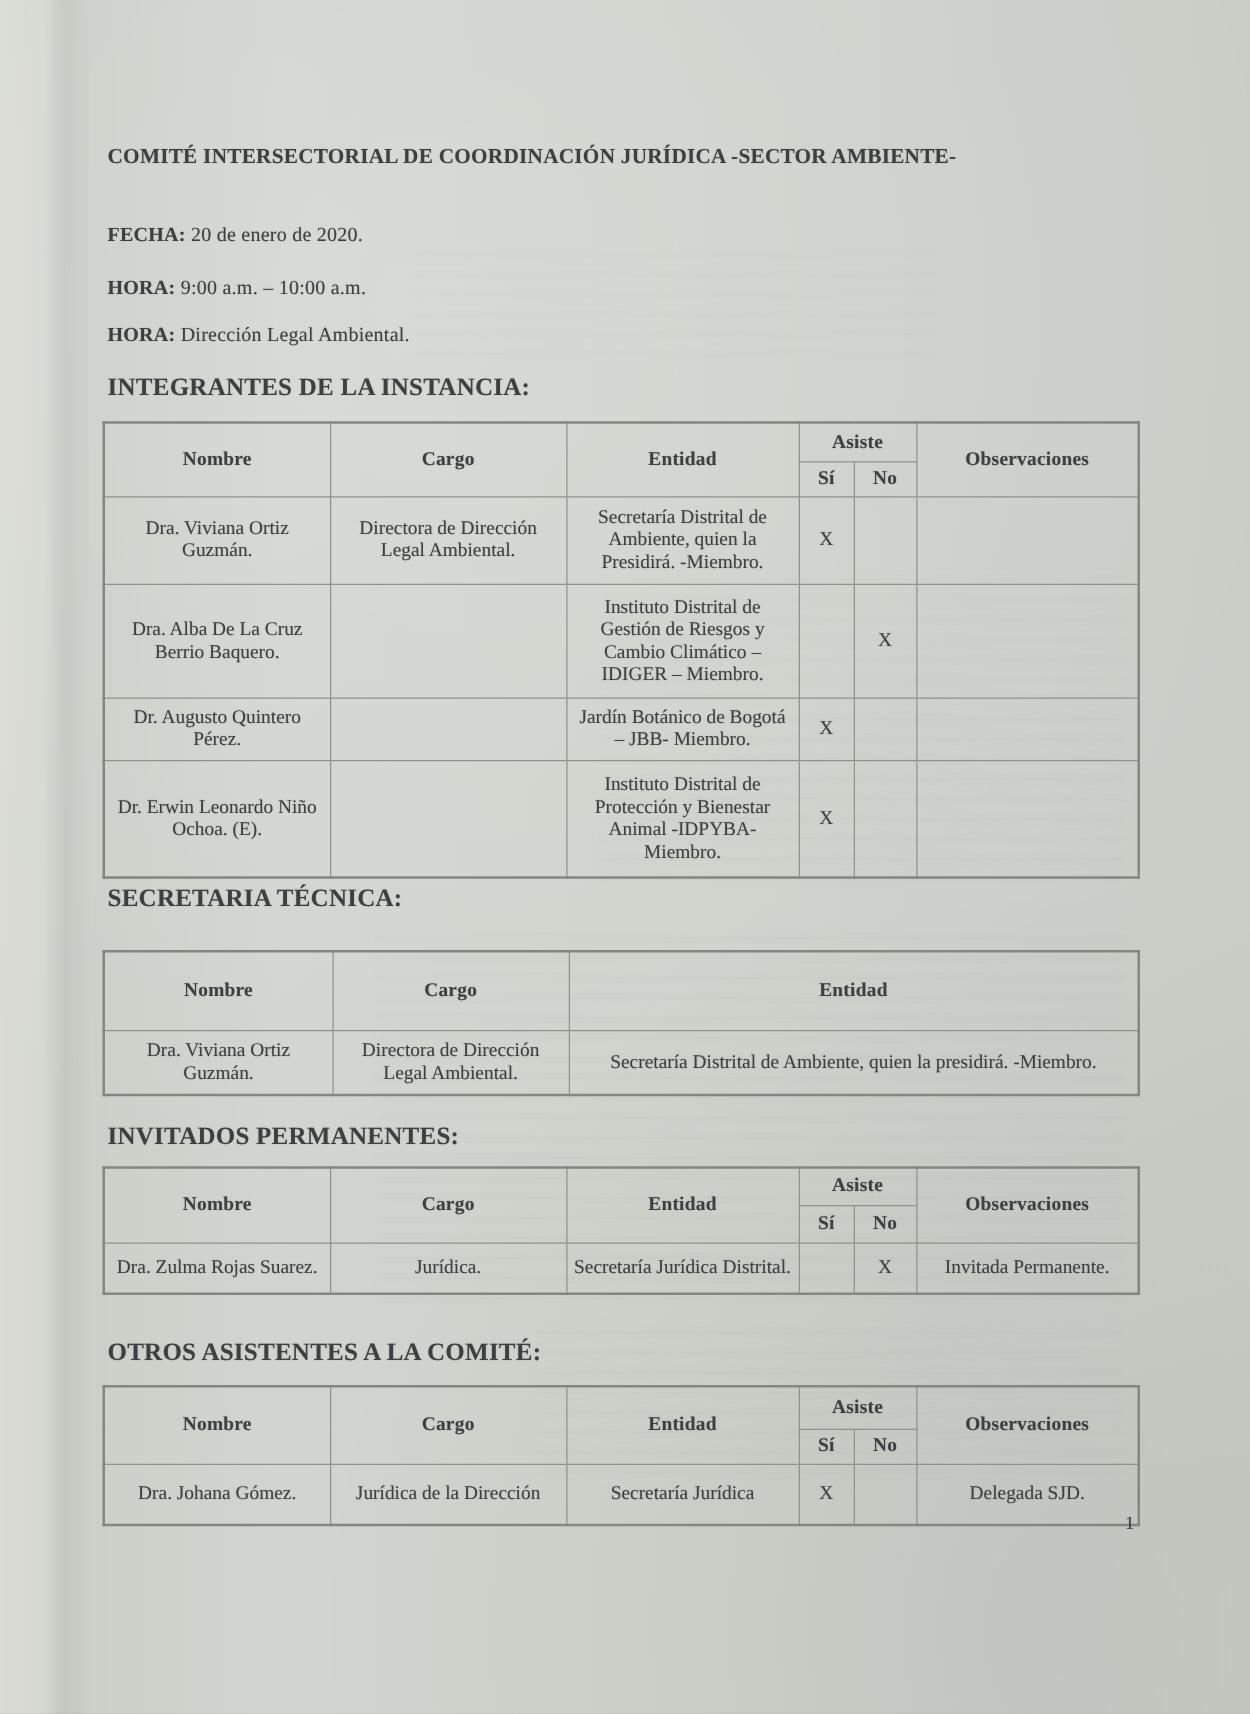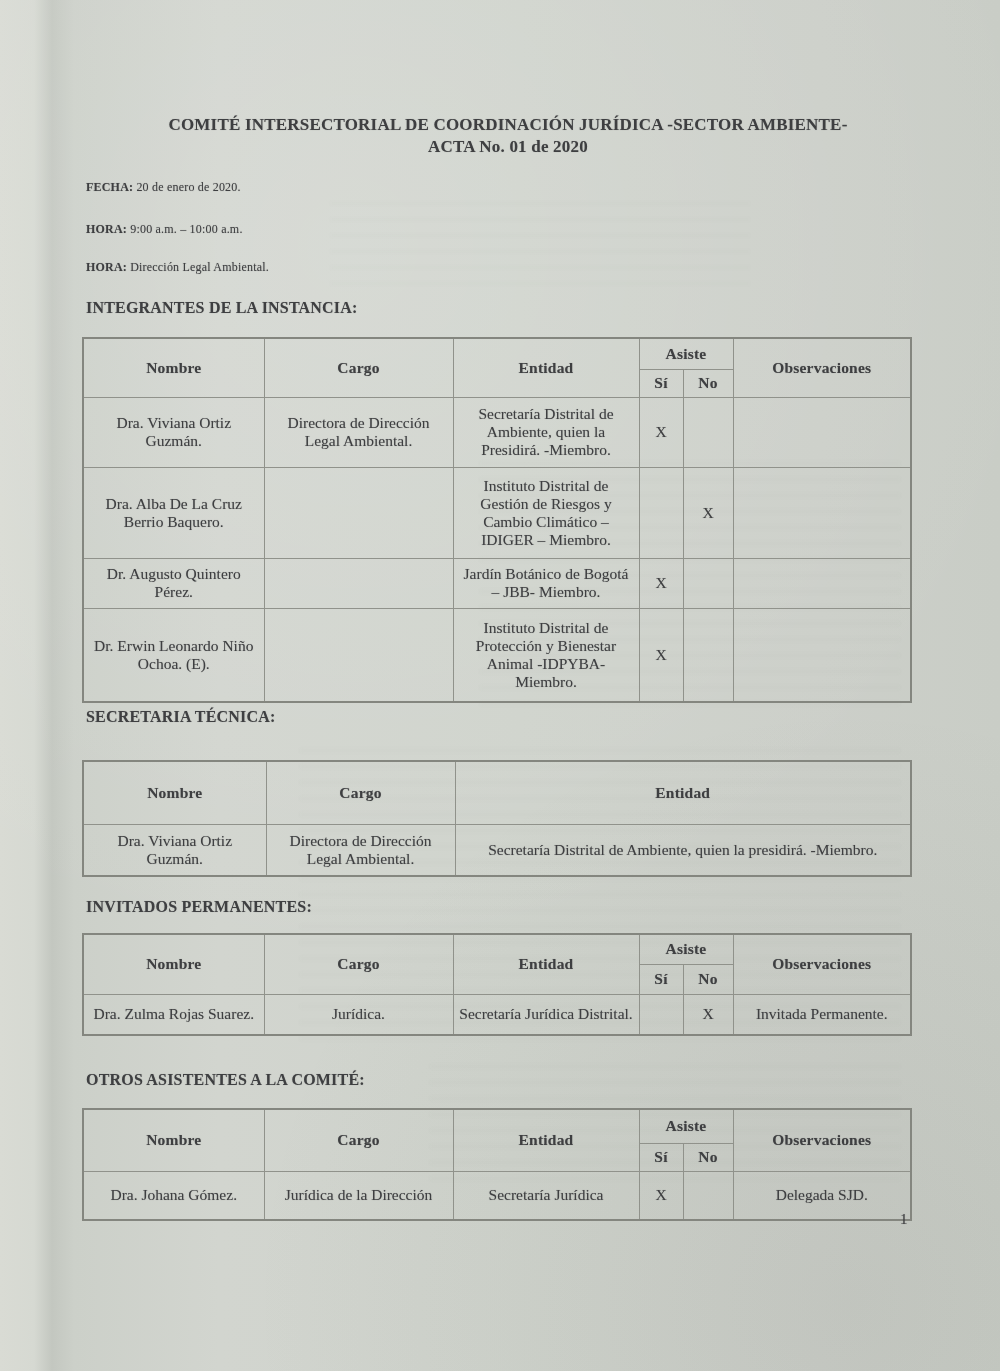--- a/index.html
+++ b/index.html
@@ -19,25 +19,25 @@
   .bleed {
     position:absolute; filter:blur(2px); opacity:.55; pointer-events:none;
     background:repeating-linear-gradient(0deg, rgba(96,104,96,0.075) 0 3px, rgba(0,0,0,0) 3px 16px);
   }
   .b1 { left:480px; top:455px;  width:420px; height:250px; }
   .b2 { left:300px; top:740px;  width:600px; height:300px; }
   .b3 { left:430px; top:1060px; width:470px; height:120px; }
   .b4 { left:330px; top:195px;  width:420px; height:90px;  opacity:.4; }
 
   .titleblock { position:absolute; left:86px; width:844px; top:114px;
-                text-align:center; font-weight:bold; font-size:17px; line-height:21.5px;
+                text-align:left; font-weight:bold; font-size:17px; line-height:21.5px;
                 letter-spacing:.2px; }
-  .meta { position:absolute; left:86px; font-size:12px; letter-spacing:.2px; }
+  .meta { position:absolute; left:86px; font-size:16px; letter-spacing:.2px; }
   .meta .lbl { font-weight:bold; }
-  .shead { position:absolute; left:86px; font-size:16px; font-weight:bold; letter-spacing:.2px; }
+  .shead { position:absolute; left:86px; font-size:20px; font-weight:bold; letter-spacing:.2px; }
 
   table.t { position:absolute; left:82px; border-collapse:collapse; table-layout:fixed;
             width:828px; border:2px solid #84867f; }
   table.t2 { width:828px; }
   .t th, .t td { border:1.5px solid #90928b; text-align:center; vertical-align:middle;
                  font-size:15.5px; padding:1px 5px; overflow:hidden; }
   .t th { font-weight:bold; letter-spacing:.2px; }
   .t td { font-weight:normal; }
   .pgnum { position:absolute; left:900px; top:1211px; font-size:15px; }
 </style>
@@ -46,21 +46,20 @@
 
 <div class="paper">
 
   <div class="bleed b1"></div>
   <div class="bleed b2"></div>
   <div class="bleed b3"></div>
   <div class="bleed b4"></div>
 
   <div class="titleblock">
     <div>COMITÉ INTERSECTORIAL DE COORDINACIÓN JURÍDICA -SECTOR AMBIENTE-</div>
-    <div>ACTA No. 01 de 2020</div>
   </div>
 
   <div class="meta" style="top:180px">
     <span class="lbl">FECHA:</span><span> 20 de enero de 2020.</span>
   </div>
   <div class="meta" style="top:222px">
     <span class="lbl">HORA:</span><span> 9:00 a.m. – 10:00 a.m.</span>
   </div>
   <div class="meta" style="top:260px">
     <span class="lbl">HORA:</span><span> Dirección Legal Ambiental.</span>

